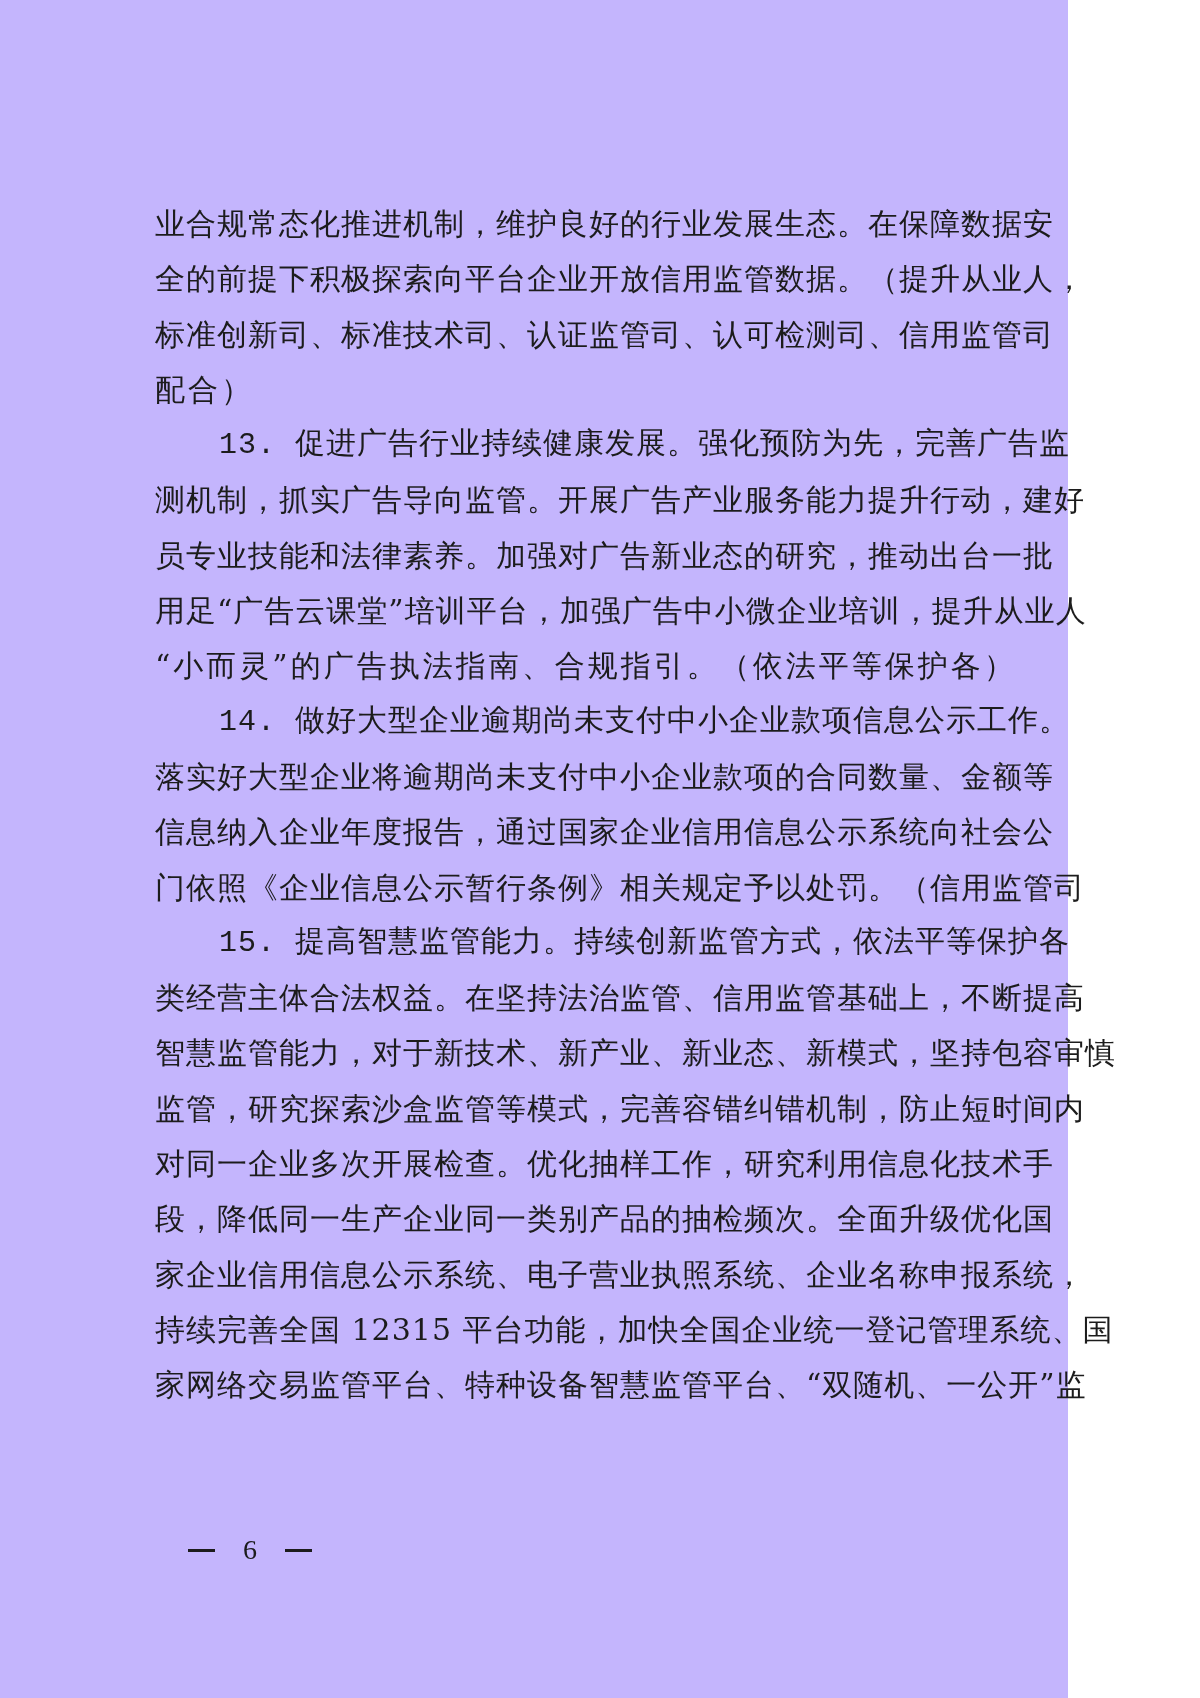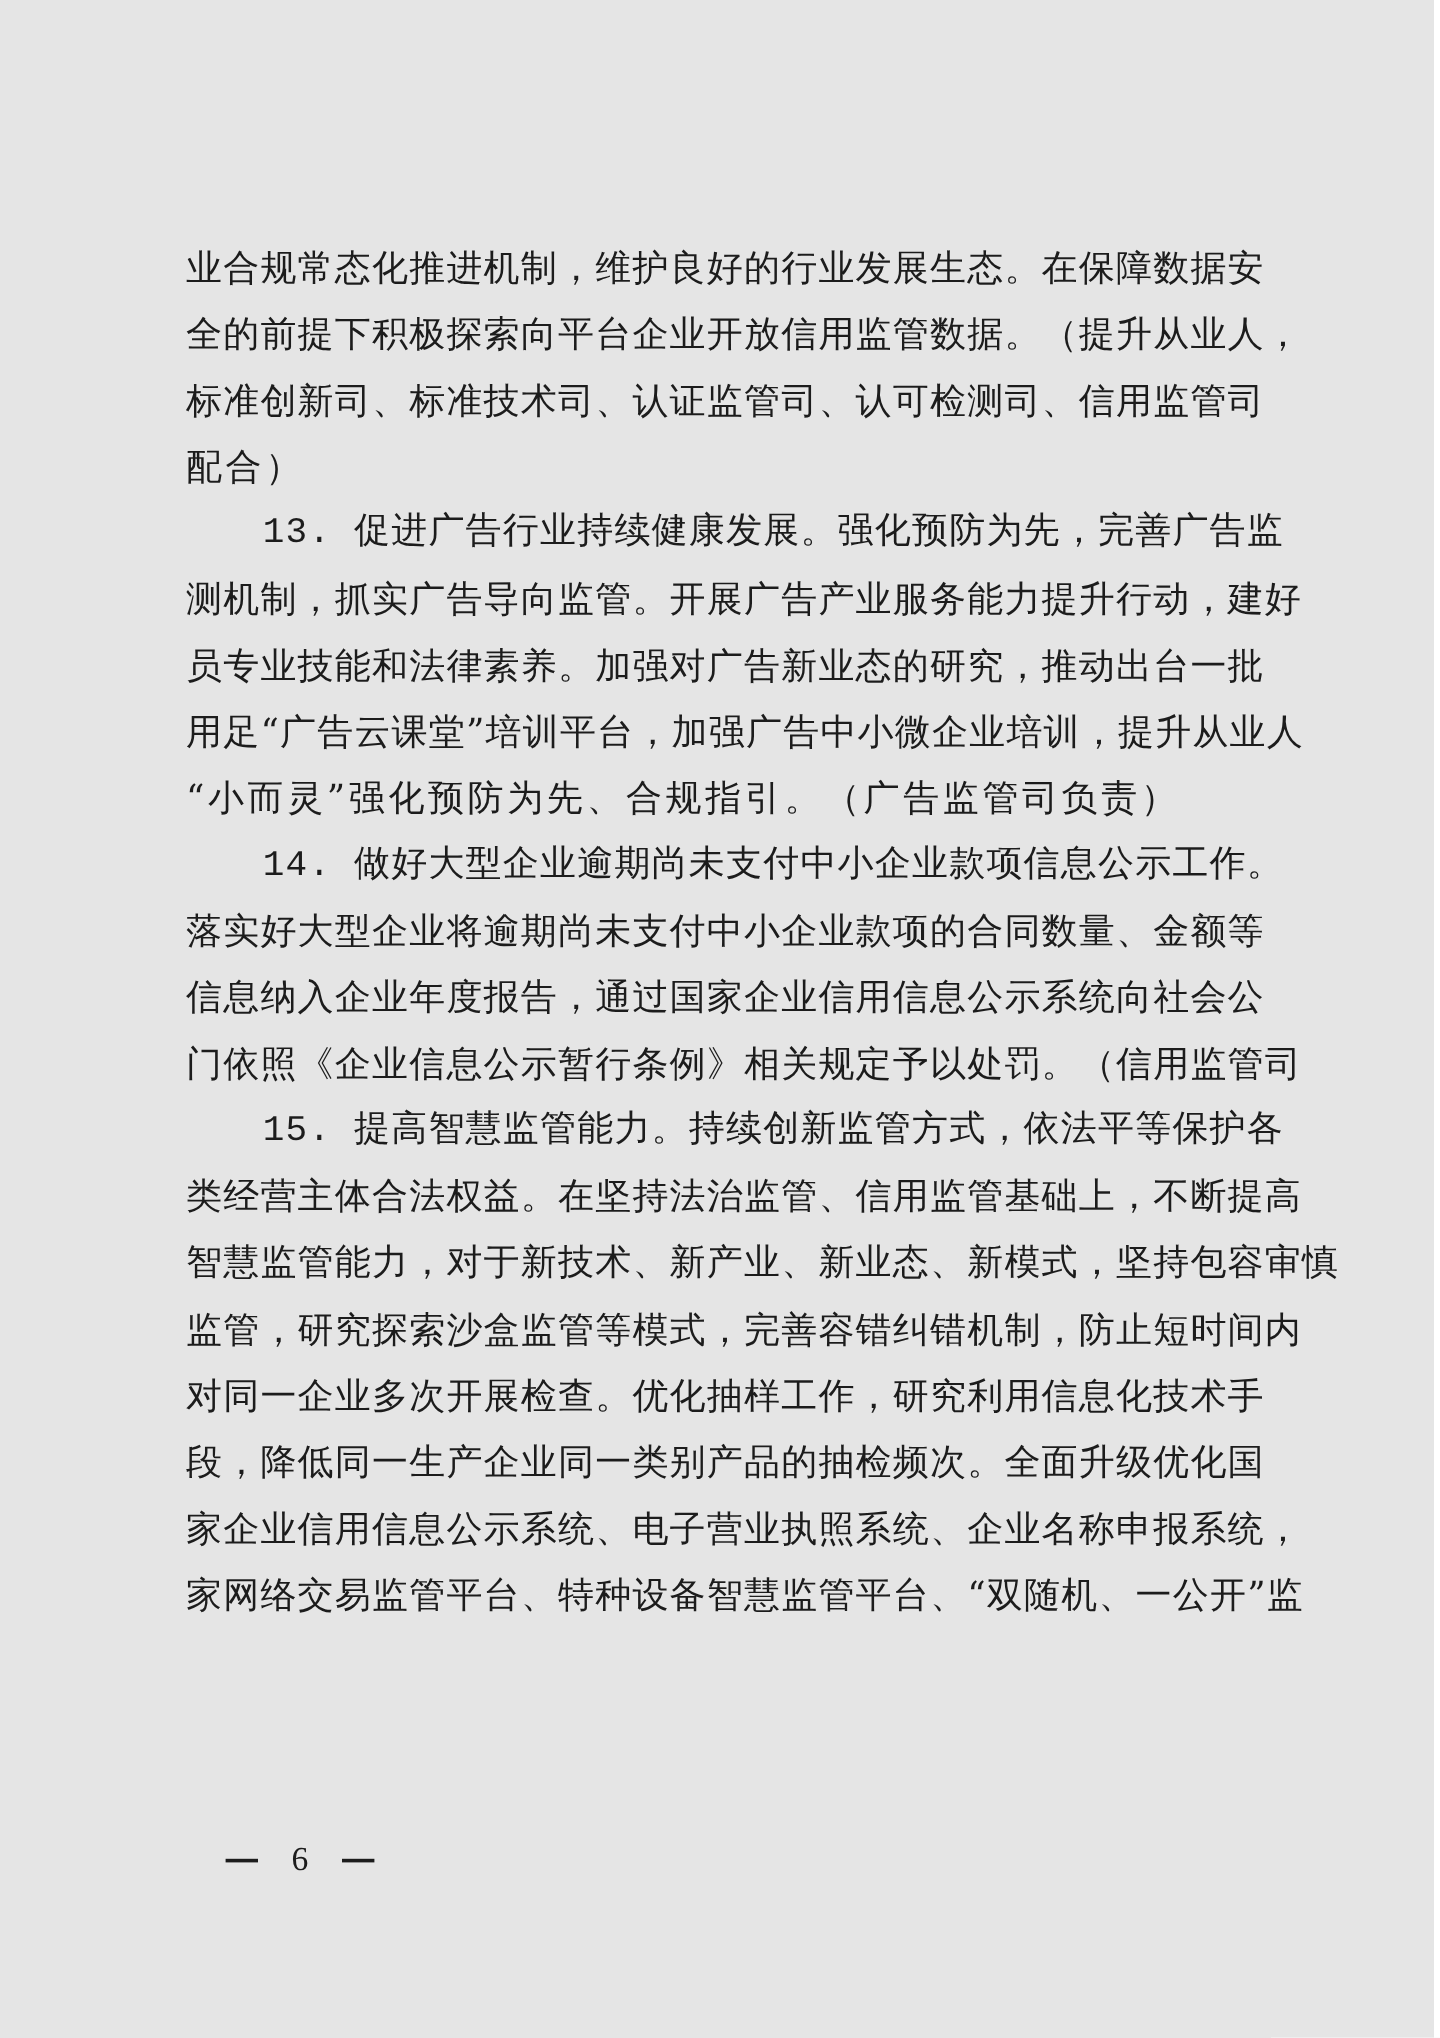--- a/index.html
+++ b/index.html
@@ -12,23 +12,23 @@
       height: 1698px;
       position: relative;
       overflow: hidden;
       font-family: "DejaVu Serif", "Liberation Serif", serif;
       color: #1c1c1c;
     }
     .page {
       position: absolute;
       left: 0;
       top: 0;
-      width: 1195px;
+      width: 1068px;
       height: 1698px;
-      background: #e5e5e5;
+      background: #c4b5fd;
     }
     .body-text {
       position: absolute;
       left: 155px;
       top: 200px;
       width: 888px;
     }
     .line {
       display: block;
       height: 55.3px;
@@ -81,38 +81,39 @@
       <span class="line">全的前提下积极探索向平台企业开放信用监管数据。（提升从业人，</span>
       <span class="line">标准创新司、标准技术司、认证监管司、认可检测司、信用监管司</span>
       <span class="line short">配合）</span>
     </div>
 
     <div>
       <span class="line indent">13. 促进广告行业持续健康发展。强化预防为先，完善广告监</span>
       <span class="line">测机制，抓实广告导向监管。开展广告产业服务能力提升行动，建好</span>
       <span class="line">员专业技能和法律素养。加强对广告新业态的研究，推动出台一批</span>
       <span class="line">用足“广告云课堂”培训平台，加强广告中小微企业培训，提升从业人</span>
-      <span class="line short">“小而灵”强化预防为先、合规指引。（广告监管司负责）</span>
+      <span class="line short">“小而灵”的广告执法指南、合规指引。（依法平等保护各）</span>
     </div>
 
     <div>
       <span class="line indent">14. 做好大型企业逾期尚未支付中小企业款项信息公示工作。</span>
       <span class="line">落实好大型企业将逾期尚未支付中小企业款项的合同数量、金额等</span>
       <span class="line">信息纳入企业年度报告，通过国家企业信用信息公示系统向社会公</span>
       <span class="line">门依照《企业信息公示暂行条例》相关规定予以处罚。（信用监管司</span>
     </div>
 
     <div>
       <span class="line indent">15. 提高智慧监管能力。持续创新监管方式，依法平等保护各</span>
       <span class="line">类经营主体合法权益。在坚持法治监管、信用监管基础上，不断提高</span>
       <span class="line">智慧监管能力，对于新技术、新产业、新业态、新模式，坚持包容审慎</span>
       <span class="line">监管，研究探索沙盒监管等模式，完善容错纠错机制，防止短时间内</span>
       <span class="line">对同一企业多次开展检查。优化抽样工作，研究利用信息化技术手</span>
       <span class="line">段，降低同一生产企业同一类别产品的抽检频次。全面升级优化国</span>
       <span class="line">家企业信用信息公示系统、电子营业执照系统、企业名称申报系统，</span>
+      <span class="line">持续完善全国 12315 平台功能，加快全国企业统一登记管理系统、国</span>
       <span class="line">家网络交易监管平台、特种设备智慧监管平台、“双随机、一公开”监</span>
     </div>
   </div>
 
   <div class="footer">
     <span class="dash"></span>
     <span>6</span>
     <span class="dash"></span>
   </div>
 </div>

